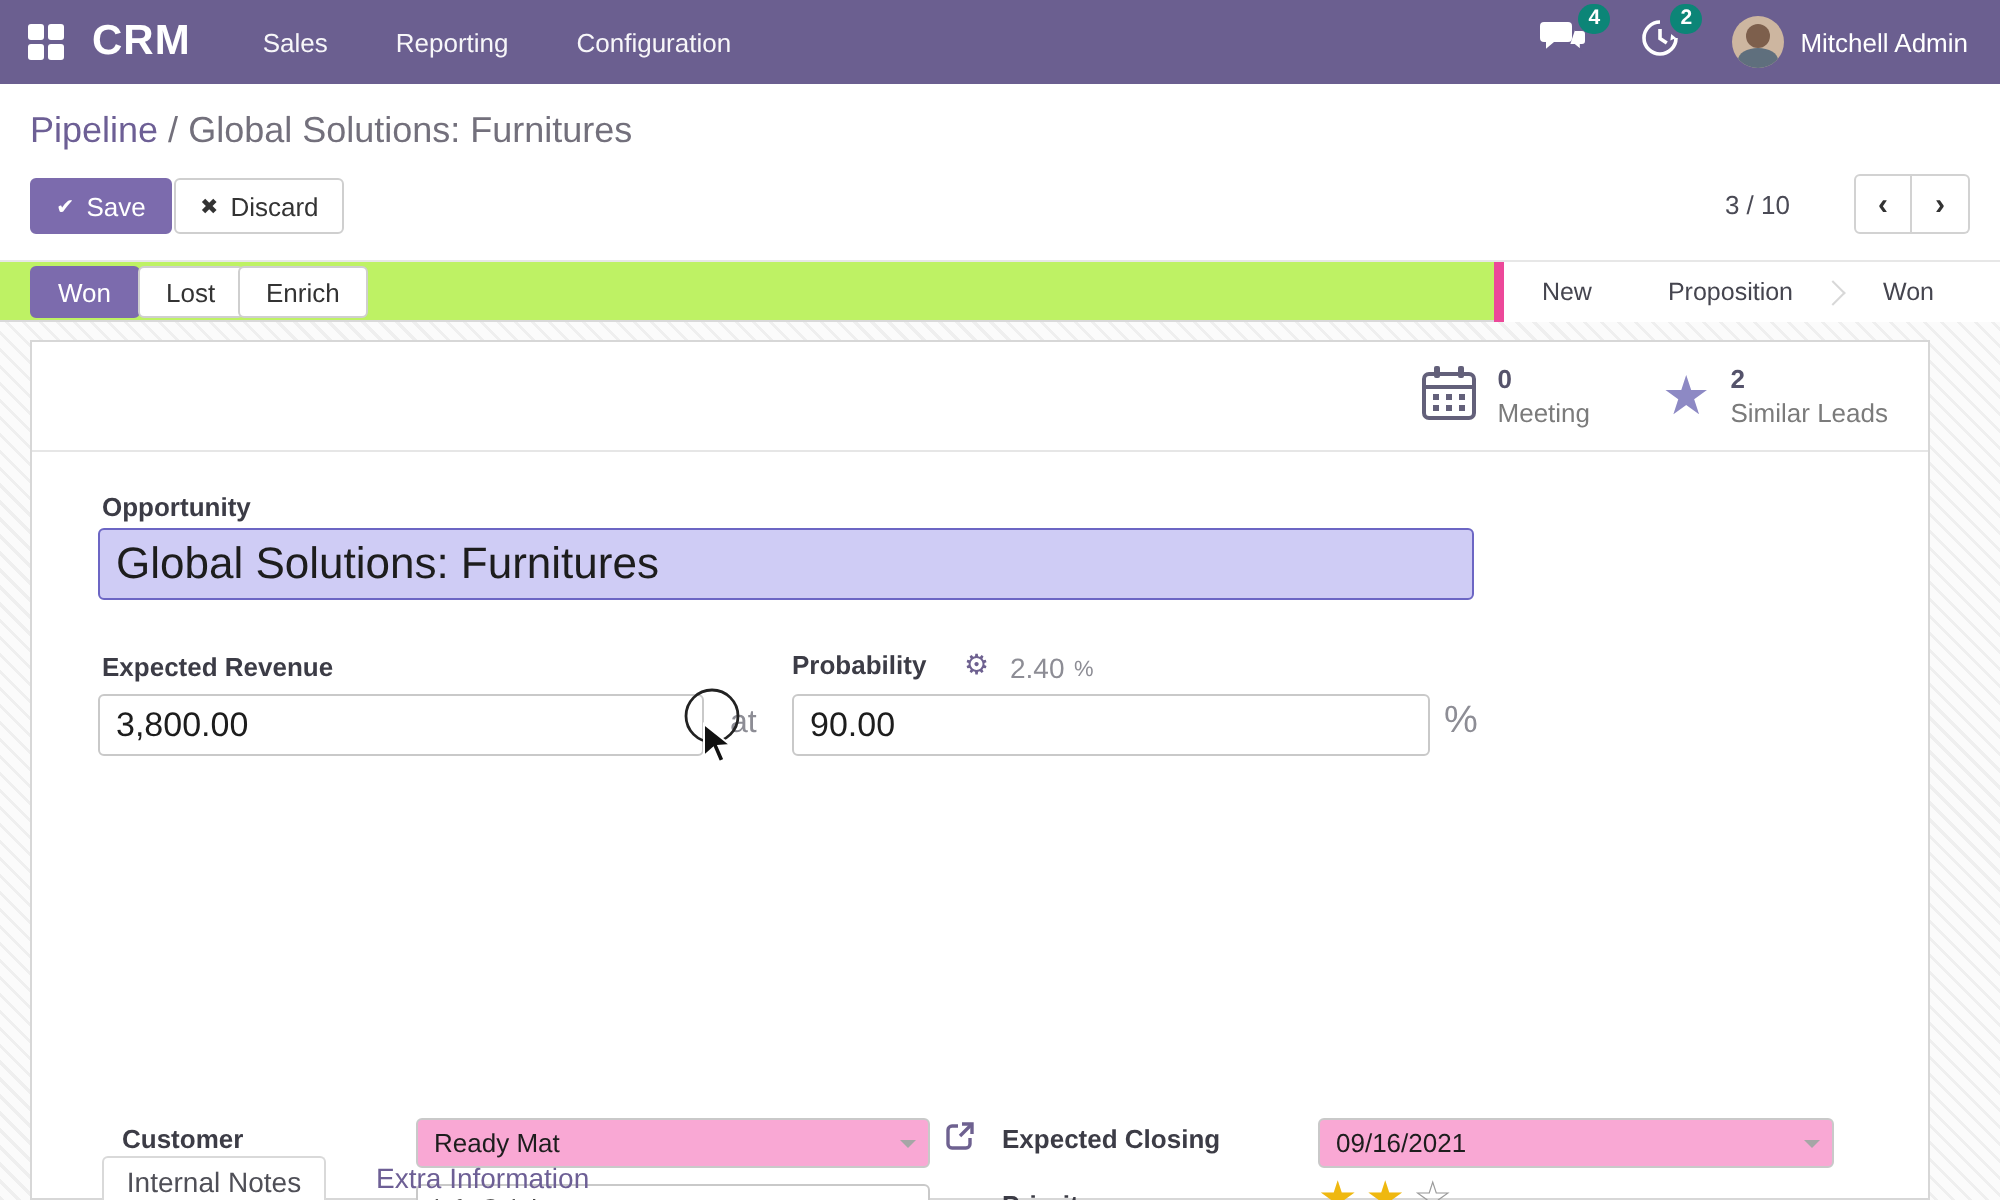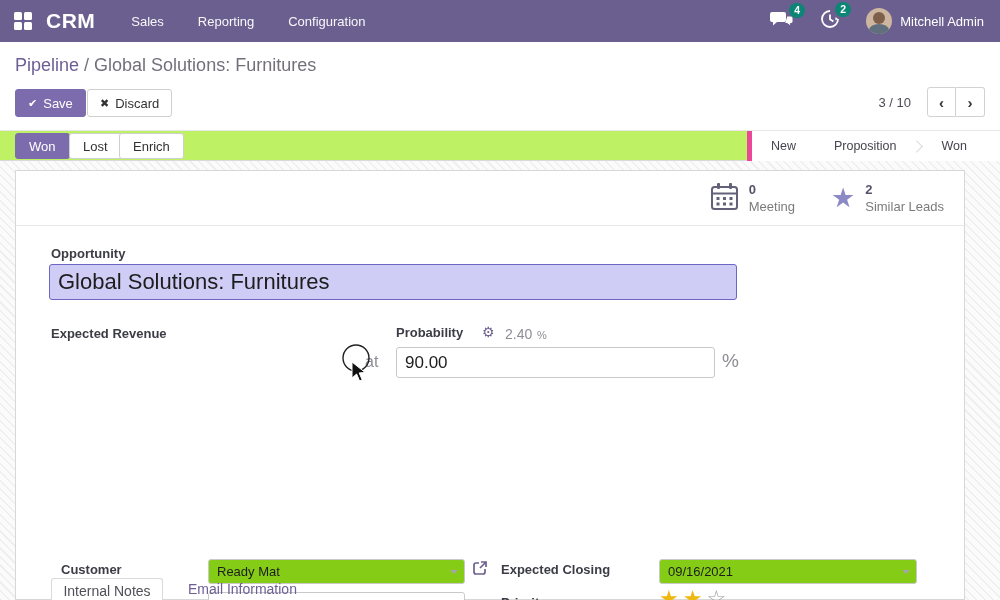--- a/index.html
+++ b/index.html
@@ -24,21 +24,21 @@
   .control-panel { position:absolute; left:0; top:42px; width:1000px; height:119px; background:#fff; }
   .breadcrumb-row { position:absolute; left:15px; top:13px; font-size:18px; }
   .bc-link { color:#6d5f95; cursor:pointer; }
   .bc-sep, .bc-current { color:#73707c; }
   .button-row { position:absolute; left:0; top:45px; width:1000px; height:32px; }
   .btn { display:inline-flex; align-items:center; gap:6px; font-size:13px; height:28px; padding:0 12px; border:1px solid #cfcfcf; background:#fff; color:#333; border-radius:3px; cursor:pointer; font-family:inherit; }
   .btn.primary { background:#7c6bad; border-color:#7c6bad; color:#fff; }
   .btn-save { position:absolute; left:15px; top:2px; }
   .btn-discard { position:absolute; left:87px; top:2px; }
   .btn .ico { font-size:11px; }
-  .pager { position:absolute; right:15px; top:0; display:flex; align-items:center; gap:16px; }
+  .pager { position:absolute; right:15px; top:0; display:flex; align-items:center; gap:32px; }
   .pager-count { font-size:13px; color:#4a4a55; }
   .pager-btns { display:flex; }
   .pager-btns button { width:29px; height:30px; background:#fff; border:1px solid #d2d2d2; font-size:15px; font-weight:bold; color:#333; cursor:pointer; }
   .pager-btns button:first-child { border-radius:3px 0 0 3px; }
   .pager-btns button:last-child { border-radius:0 3px 3px 0; border-left:none; }
 
   
   .statusbar { position:absolute; left:0; top:88px; width:1000px; height:31px; border-top:1px solid #e7e7e7; border-bottom:1px solid #d9d9d9; background:#bef264; }
   .sb-btn { height:26px; padding:0 13px; position:absolute; top:2px; }
   .sb-won { left:15px; background:#6f6299; border-color:#6f6299; color:#fff; }
@@ -75,21 +75,21 @@
   .prob-label { left:380px; top:99px; }
   .gear-icon { position:absolute; left:466px; top:98px; font-size:14px; color:#6e6190; cursor:pointer; }
   .prob-auto { position:absolute; left:489px; top:100px; font-size:14px; color:#8d8d95; }
   .prob-auto-pct { position:absolute; left:521px; top:103px; font-size:11px; color:#8d8d95; }
   .prob-input { left:380px; top:121px; width:319px; height:31px; font-size:17px; }
   .pct-sign { position:absolute; left:706px; top:124px; font-size:19px; color:#8d8d95; }
 
   .field-label-l { left:45px; }
   .field-label-r { left:485px; }
 
-  .select-box { position:absolute; height:25px; border:1px solid #c9c9c9; border-radius:3px; background:#84cc16; display:flex; align-items:center; padding:0 18px 0 8px; cursor:pointer; }
+  .select-box { position:absolute; height:25px; border:1px solid #c9c9c9; border-radius:3px; background:#f9a8d4; display:flex; align-items:center; padding:0 18px 0 8px; cursor:pointer; }
   .select-box .val { font-size:13px; color:#1d1d1d; white-space:nowrap; overflow:hidden; }
   .caret { position:absolute; right:6px; top:10px; width:0; height:0; border-left:4px solid transparent; border-right:4px solid transparent; border-top:4px solid #a6a6a6; }
   .ext-link { position:absolute; width:16px; height:16px; cursor:pointer; }
   .star-filled { color:#efb810; }
   .star-empty { color:#9b9b9b; }
 
   .tabs { position:absolute; left:0; top:352px; width:100%; height:23px; }
   .tab-active { position:absolute; left:35px; top:0; width:112px; height:23px; border:1px solid #d9d9d9; border-bottom:none; border-radius:3px 3px 0 0; background:#fff; font-size:14px; color:#4f4f57; text-align:center; line-height:24px; cursor:pointer; }
   .tab-link { position:absolute; left:160px; top:3px; font-size:14px; color:#6d5f95; cursor:pointer; padding:0 12px; }
 
@@ -210,20 +210,21 @@
         </div>
       </div>
     </div>
 
     <div class="form-body">
 
       <div class="o-label title-label">Opportunity</div>
       <input class="txt-input title-input" value="Global Solutions: Furnitures" style="">
 
       <div class="o-label rev-label">Expected Revenue</div>
+      <input class="txt-input rev-input" value="3,800.00" style="">
       <div class="at-label">at</div>
 
       <div class="o-label prob-label">Probability</div>
       <div class="gear-icon">⚙</div>
       <div class="prob-auto">2.40</div>
       <div class="prob-auto-pct">%</div>
       <input class="txt-input prob-input" value="90.00" style="">
       <div class="pct-sign">%</div>
 
       <div class="o-label field-label-l" style="top:336px">Customer</div>
@@ -248,21 +249,21 @@
           <span class="caret"></span>
       </div>
 
       <div class="o-label field-label-r" style="top:369px">Priority</div>
       <div style="position:absolute; left:643px; top:362px; font-size:22px; letter-spacing:4px; line-height:1">
         <span class="star-filled">★</span><span class="star-filled">★</span><span class="star-empty">☆</span>
       </div>
 
       <div class="tabs">
         <div class="tab-active">Internal Notes</div>
-        <div class="tab-link">Email Information</div>
+        <div class="tab-link">Extra Information</div>
       </div>
     </div>
   </div>
 
   <div class="cursor-overlay">
     <svg width="40" height="42" viewBox="0 0 40 42">
       <circle cx="16" cy="16" r="13" fill="none" stroke="#222" stroke-width="1.4"></circle>
       <path d="M12 20 l0 16 l4.6 -4 l3 7 l2.6 -1.2 l-3 -6.9 l6 -0.4 z" fill="#111" stroke="#fff" stroke-width="1"></path>
     </svg>
   </div>

